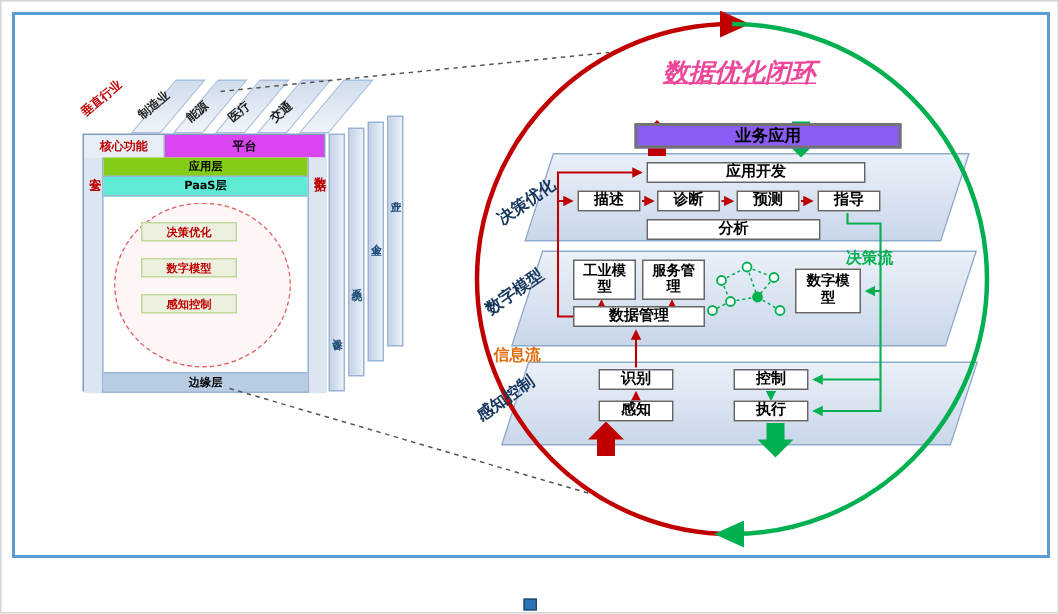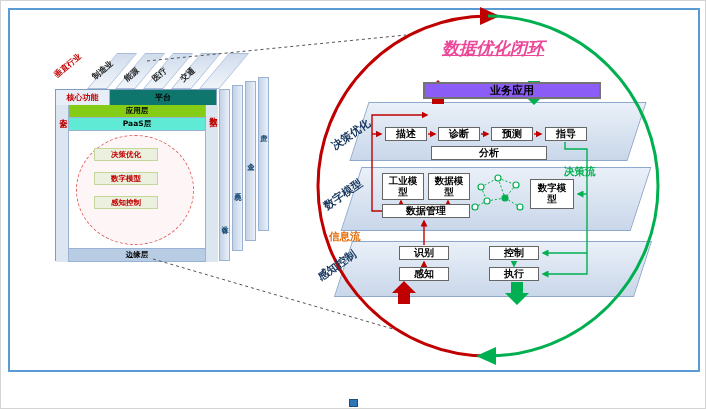--- a/index.html
+++ b/index.html
@@ -35,21 +35,21 @@
             background:linear-gradient(#c9d7ea,#eef3f9); border:1px solid #9ab3d5;
             transform:skewX(-40deg); transform-origin:bottom left; opacity:.85; }
   .riblabel { position:absolute; font-size:8px; transform:rotate(-40deg);
               transform-origin:left bottom; white-space:nowrap; color:#222; z-index:2; }
   .riblabel.red { color:#c00000; font-weight:bold; }
   .face { position:absolute; left:2px; top:36px; width:162px; height:172px;
           background:#fff; border:1px solid #7f9cc0; z-index:2; }
   .face-hdr { position:absolute; left:0; top:0; width:100%; height:15px; display:flex; }
   .hdr-core { width:54px; background:#e7eef7; color:#c00000; font-size:8px; font-weight:bold;
               display:flex; align-items:center; justify-content:center; border-right:1px solid #9ab3d5; }
-  .hdr-plat { flex:1; background:#0f766e; font-size:8px; font-weight:bold;
+  .hdr-plat { flex:1; background:#d946ef; font-size:8px; font-weight:bold;
               display:flex; align-items:center; justify-content:center; }
   .vstrip { position:absolute; top:15px; width:13px; height:157px; background:#dce6f1;
             display:flex; align-items:flex-start; justify-content:center; padding-top:6px; }
   .vstrip span { writing-mode:vertical-rl; font-size:8px; font-weight:bold; color:#c00000; letter-spacing:2px; }
   .crow { position:absolute; left:13px; width:136px; height:13px; font-size:7.5px;
           display:flex; align-items:center; justify-content:center; border-bottom:1px solid #9ab3d5; }
   .ellipse { position:absolute; left:20px; top:45px; width:118px; height:110px;
              border:1.5px dashed #e06666; border-radius:50%; background:rgba(250,215,215,.22); }
   .pill { position:absolute; left:38px; width:64px; height:13px; background:#ebf1de;
           border:1px solid #c4d79b; color:#c00000; font-size:7.5px; font-weight:bold;
@@ -182,28 +182,29 @@
   <div class="plane" style="left:350px;top:166px;width:290px;height:64px"></div>
   <div class="plane" style="left:342px;top:240px;width:300px;height:56px"></div>
 
   <div class="rotlabel" style="left:328px;top:126px">决策优化</div>
   <div class="rotlabel" style="left:320px;top:186px">数字模型</div>
   <div class="rotlabel" style="left:314px;top:257px">感知控制</div>
 
   <div class="flowlabel flow-info" style="left:328px;top:229px">信息流</div>
   <div class="flowlabel flow-dec" style="left:563px;top:164px">决策流</div>
 
+  <div class="box" style="left:430px;top:107px;width:146px;height:14px">应用开发</div>
   <div class="box" style="left:384px;top:126px;width:42px;height:14px">描述</div>
   <div class="box" style="left:437px;top:126px;width:42px;height:14px">诊断</div>
   <div class="box" style="left:490px;top:126px;width:42px;height:14px">预测</div>
   <div class="box" style="left:544px;top:126px;width:42px;height:14px">指导</div>
   <div class="box" style="left:430px;top:145px;width:116px;height:14px">分析</div>
 
   <div class="box wrap" style="left:381px;top:172px;width:42px;height:27px">工业模型</div>
-  <div class="box wrap" style="left:427px;top:172px;width:42px;height:27px">数据模型</div>
+  <div class="box wrap" style="left:427px;top:172px;width:42px;height:27px">服务管理</div>
   <div class="box" style="left:381px;top:203px;width:88px;height:14px">数据管理</div>
   <div class="box wrap" style="left:529px;top:178px;width:44px;height:30px">数字模型</div>
 
   <div class="box" style="left:398px;top:245px;width:50px;height:14px">识别</div>
   <div class="box" style="left:488px;top:245px;width:50px;height:14px">控制</div>
   <div class="box" style="left:398px;top:266px;width:50px;height:14px">感知</div>
   <div class="box" style="left:488px;top:266px;width:50px;height:14px">执行</div>
 
 
   <div class="handle"></div>

